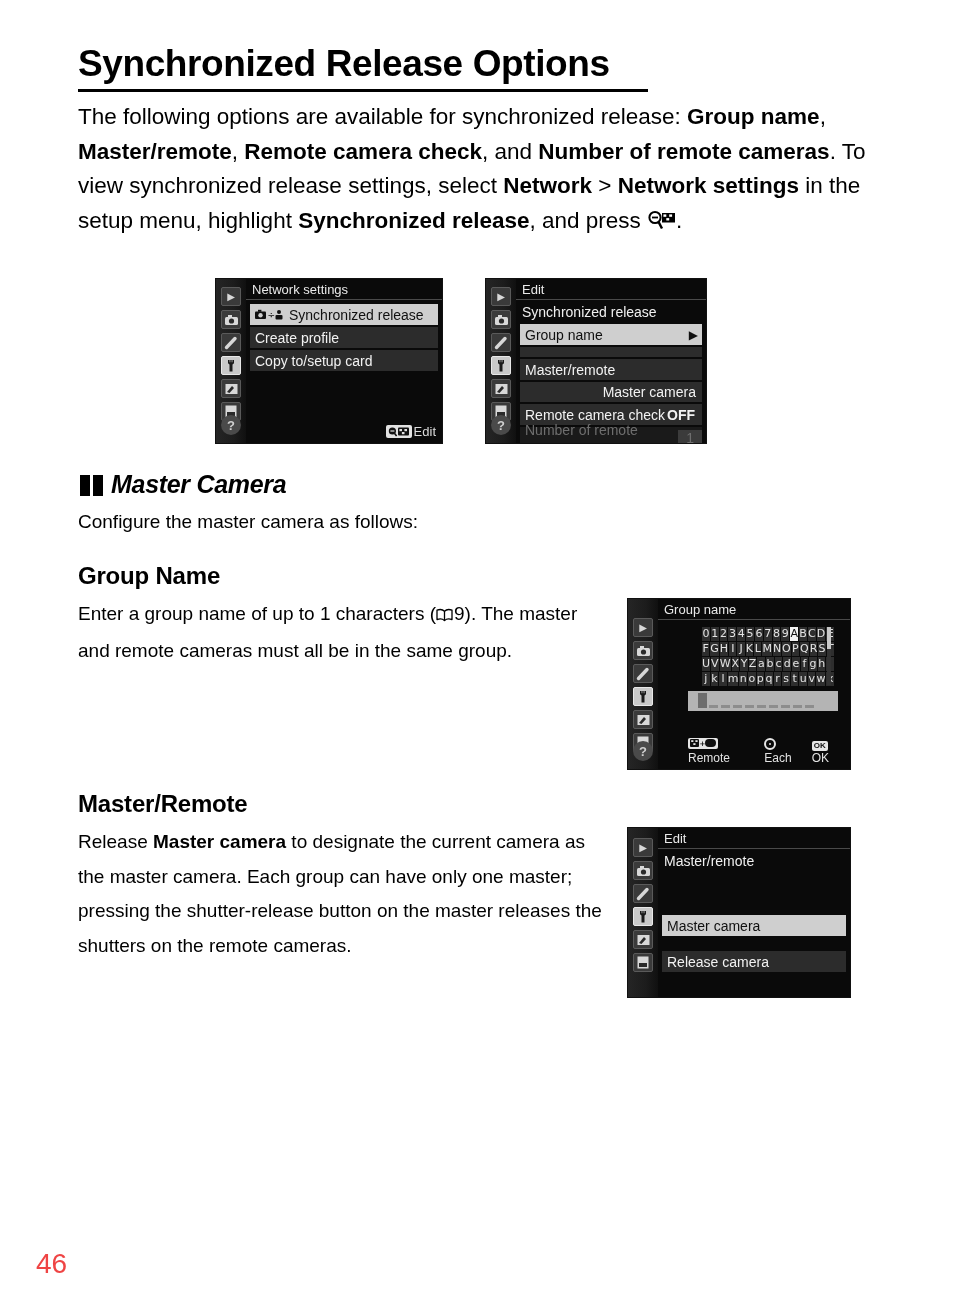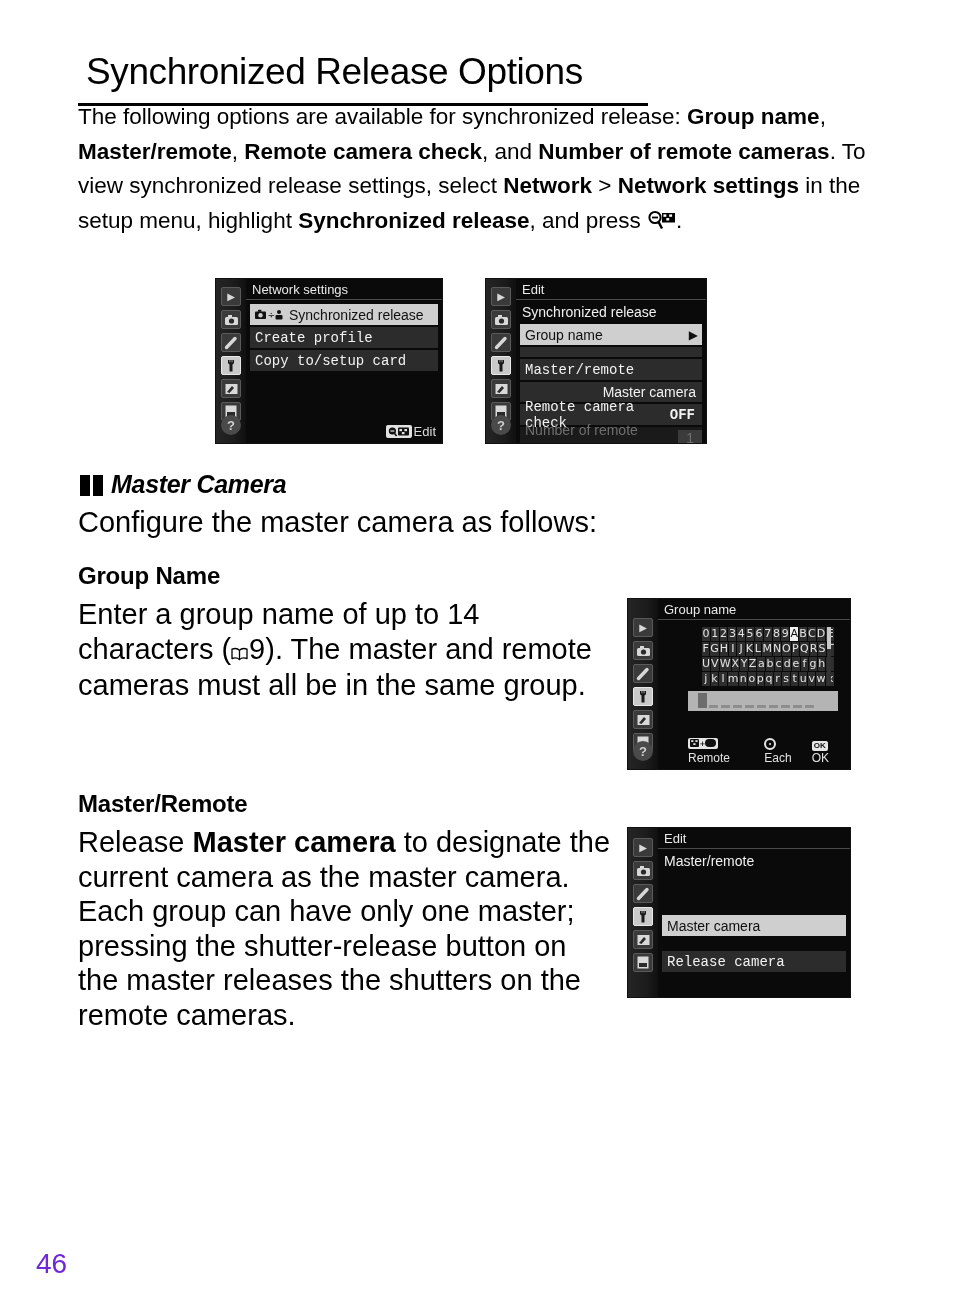--- a/index.html
+++ b/index.html
@@ -10,22 +10,22 @@
     font-family: "Liberation Sans", sans-serif;
     color: #000000;
     position: relative;
     overflow: hidden;
   }
   .page { position:absolute; inset:0; }
 
   
   .h1-wrap { position:absolute; left:78px; top:44px; width:800px; }
   .h1 {
-    font-size: 37px; font-weight: 400; letter-spacing: -0.4px;
-    line-height: 1.06; margin:8px; padding-bottom: 4px;
+    font-size: 37px; font-weight: 700; letter-spacing: -0.4px;
+    line-height: 1.06; margin:0; padding-bottom: 4px;
   }
   .h1-rule { height:3px; background:#000; width: 570px; margin-top:2px; }
 
   
   .intro {
     position:absolute; left:78px; top:100px; width: 790px;
     font-size: 22.5px; line-height: 34.5px;
   }
   .intro b { font-weight:700; }
 
@@ -40,28 +40,28 @@
     font-size: 25px; letter-spacing:-0.3px;
   }
   .sq { display:inline-block; width:10px; height:21px; background:#000;
         vertical-align:-3px; margin-right:3px; }
   .sq + .sq { margin-right:8px; }
 
   .sub-head {
     position:absolute; font-weight:700; font-size:24px; letter-spacing:-0.2px;
   }
   .para {
-    position:absolute; font-size:29px; line-height:34.5px;
+    position:absolute; font-size:19px; line-height:34.5px;
   }
   .para b { font-weight:700; }
 
   
   .pageno {
     position:absolute; left:36px; top:1248px;
-    font-size: 28px; color:#6d28d9;
+    font-size: 28px; color:#ef4444;
   }
 
   
   .lcd {
     position:absolute;
     background:#0a0a0a;
     border:1px solid #111;
     font-family: "Liberation Sans", sans-serif;
     color:#e8e8e8;
     overflow:hidden;
@@ -94,21 +94,21 @@
     border-bottom:1px solid #4a4a4a;
   }
   .lcd-sub {
     font-size:14px; color:#f0f0f0; padding:4px 0 4px 6px;
   }
   .row {
     position:relative; height:21px; margin:0 4px 2px 4px;
     font-size:14px; display:flex; align-items:center;
     padding-left:5px;
   }
-  .row.dark { background:#2c2c2c; color:#f2f2f2;font-family:Liberation Mono, monospace; }
+  .row.dark { background:#2c2c2c; color:#f2f2f2; }
   .row.hl   { background:#cfcfcf; color:#101010; }
   .row.dim  { background:#1a1a1a; color:#6e6e6e; }
   .row .val { margin-left:auto; padding-right:7px; font-weight:700; }
   .row .val.box { background:#3b3b3b; padding:0 8px; color:#6e6e6e; font-weight:400; }
   .row .arrow { margin-left:auto; padding-right:4px; font-size:12px; }
   .valrow {
     height:20px; margin:0 4px 2px 4px; background:#2c2c2c;
     font-size:14px; display:flex; align-items:center;
     justify-content:flex-end; padding-right:6px; color:#f2f2f2;
   }
@@ -327,21 +327,21 @@
     </div>
   </div>
 
   <div class="sec-head" style="left:80px; top:470px;">
     <span class="sq"></span><span class="sq"></span><span>Master Camera</span>
   </div>
   <div class="para" style="left:78px; top:505px; width:600px;">Configure the master camera as follows:</div>
 
   <div class="sub-head" style="left:78px; top:562px;">Group Name</div>
   <div class="para" style="left:78px; top:597px; width:520px;">
-    <span>Enter a group name of up to 14 characters (</span><span class="bookicon"><svg width="17" height="14" viewBox="0 0 17 14">
+    <span>Enter a group name of up to 1 characters (</span><span class="bookicon"><svg width="17" height="14" viewBox="0 0 17 14">
           <path d="M8.5 3.2 C6.5 1.2 3 1.4 1 2.1 L1 11.6 C3 10.9 6.5 10.7 8.5 12.6 C10.5 10.7 14 10.9 16 11.6 L16 2.1 C14 1.4 10.5 1.2 8.5 3.2 Z" fill="none" stroke="#000" stroke-width="1.3" stroke-linejoin="round"></path>
           <line x1="8.5" y1="3.2" x2="8.5" y2="12.6" stroke="#000" stroke-width="1.3"></line>
         </svg></span><span>9</span><span>). The master and remote cameras must all be in the same group.</span>
   </div>
 
   <div class="lcd" style="left:627px; top:598px; width:224px; height:172px;">
     <div class="lcd-rail">
       <div class="rail-ico" style="margin-top:19px">▶</div>
       <div class="rail-ico">
         <svg width="13" height="10" viewBox="0 0 13 10">

